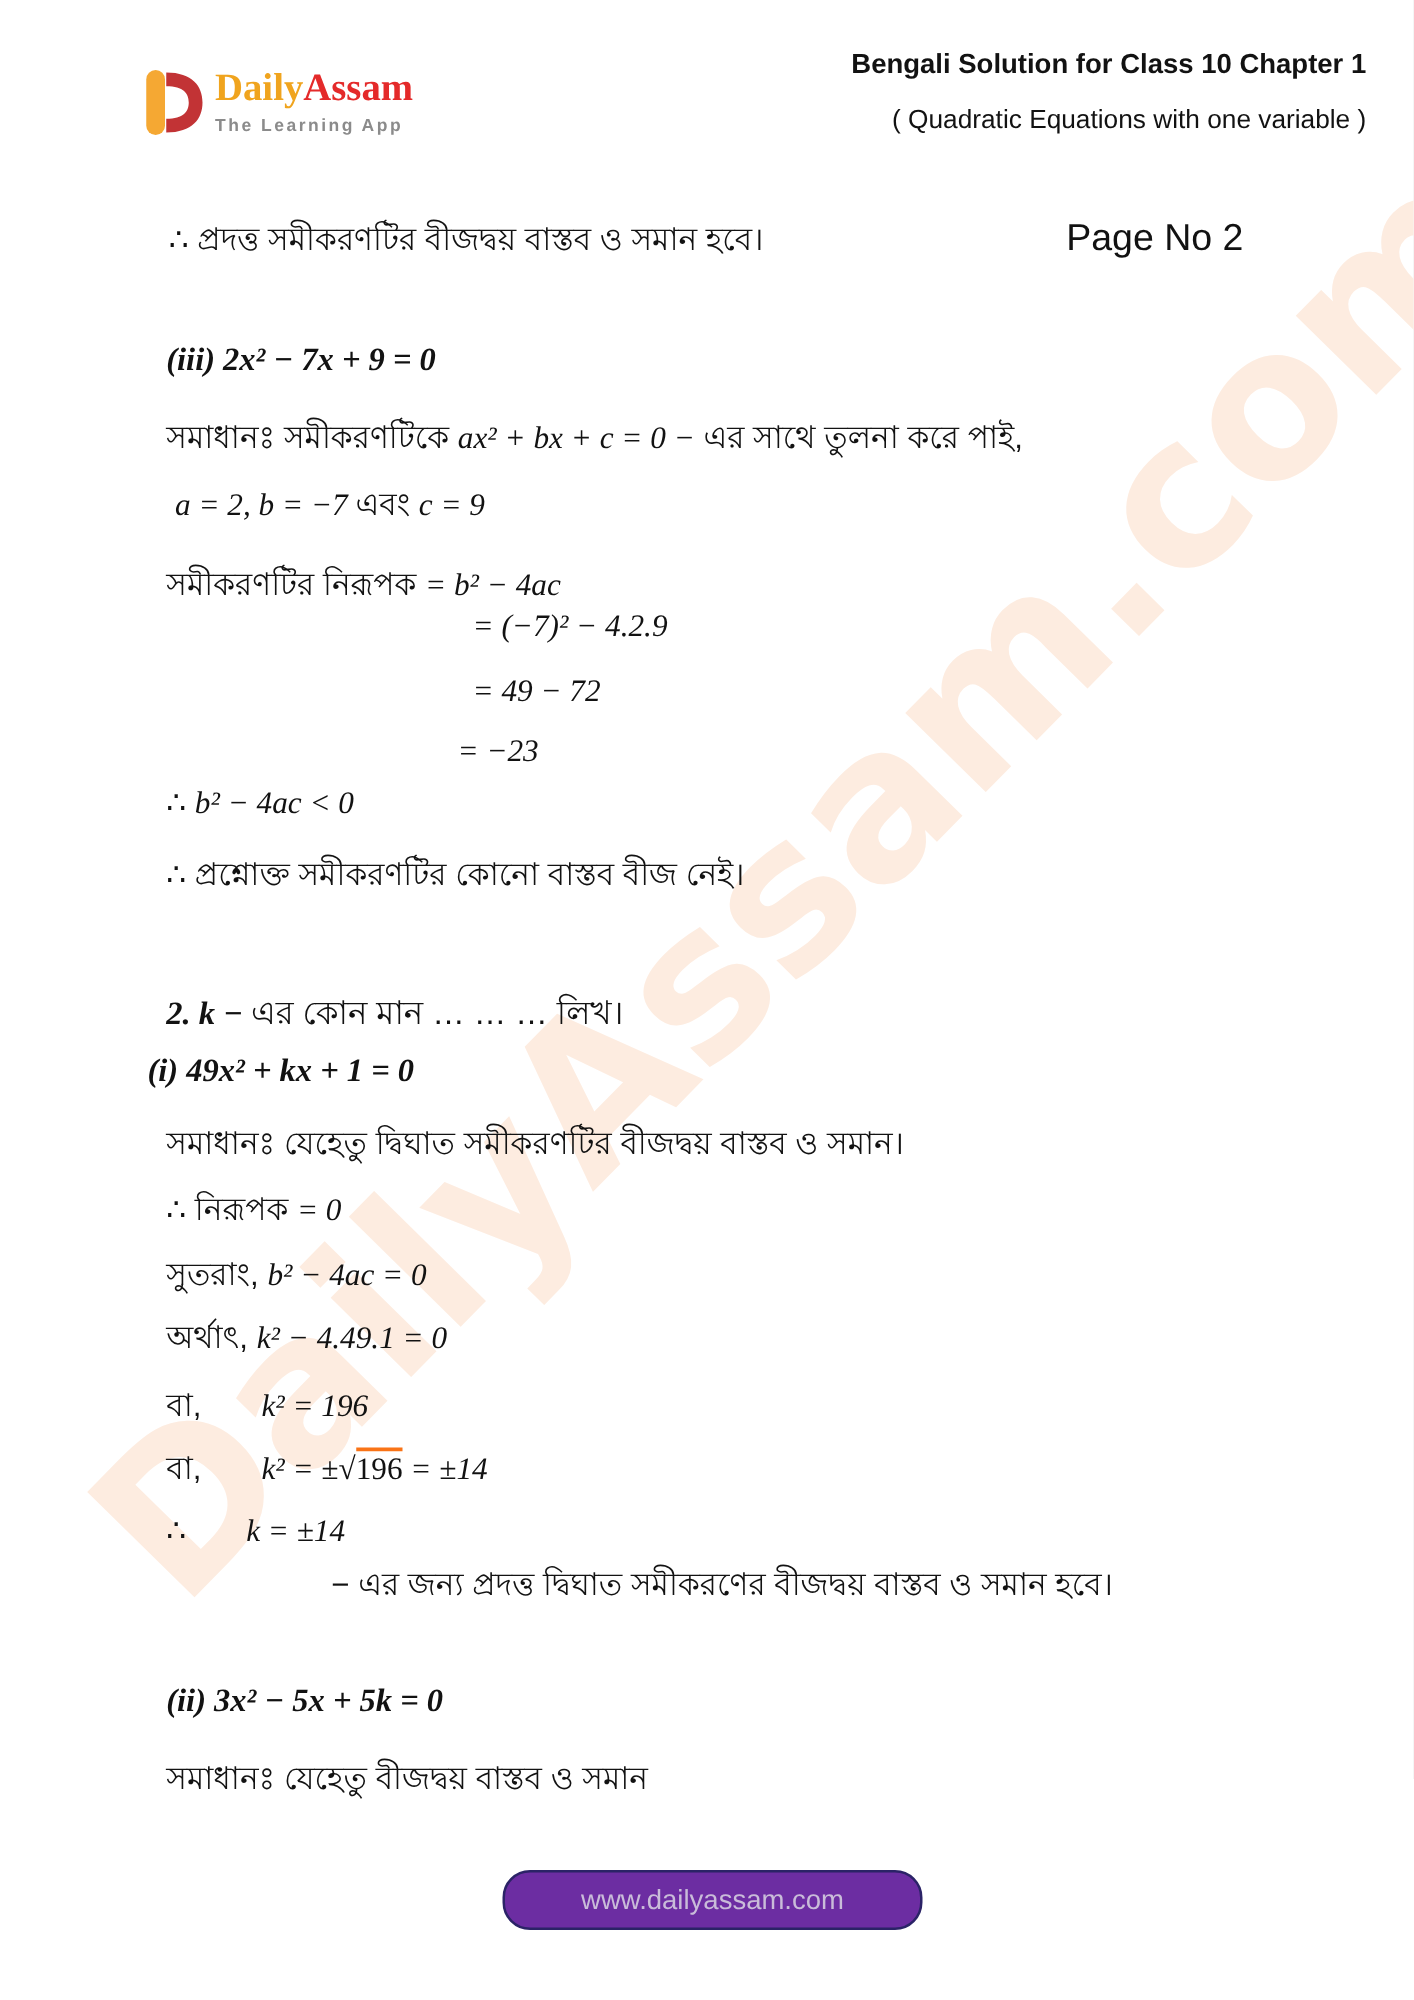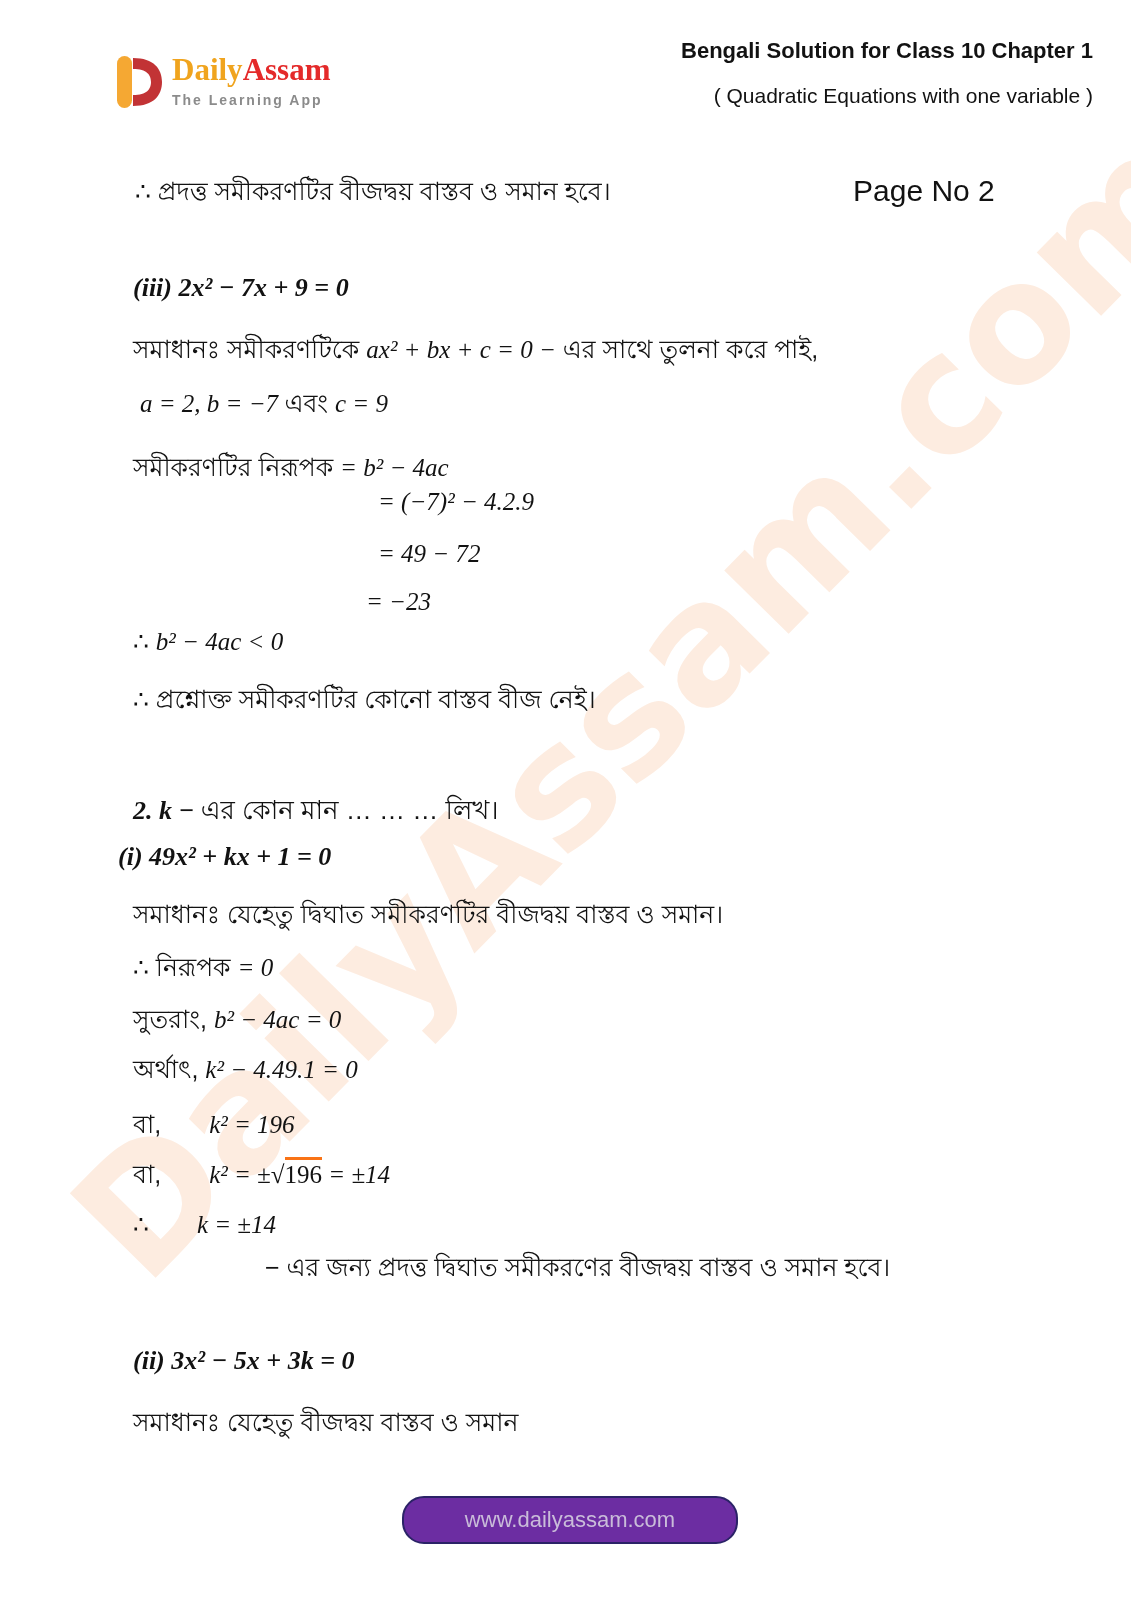--- a/index.html
+++ b/index.html
@@ -104,20 +104,20 @@
   <div class="line l11"><span class="p-mathb">2. k − </span><span class="p-bnb">এর কোন মান </span><span class="p-bn">… … … </span><span class="p-bnb">লিখ।</span></div>
   <div class="line l12"><span class="p-mathb">(i) 49x² + kx + 1 = 0</span></div>
   <div class="line l13"><span class="p-bnb">সমাধানঃ </span><span class="p-bn">যেহেতু দ্বিঘাত সমীকরণটির বীজদ্বয় বাস্তব ও সমান।</span></div>
   <div class="line l14"><span class="p-bn">∴ নিরূপক </span><span class="p-math">= 0</span></div>
   <div class="line l15"><span class="p-bn">সুতরাং, </span><span class="p-math">b² − 4ac = 0</span></div>
   <div class="line l16"><span class="p-bn">অর্থাৎ, </span><span class="p-math">k² − 4.49.1 = 0</span></div>
   <div class="line l17"><span class="p-bn">বা,</span><span class="p-gap"></span><span class="p-math">k² = 196</span></div>
   <div class="line l18"><span class="p-bn">বা,</span><span class="p-gap"></span><span class="p-math">k² = ±√</span><span class="p-rad">196</span><span class="p-math"> = ±14</span></div>
   <div class="line l19"><span class="p-bn">∴</span><span class="p-gap"></span><span class="p-math">k = ±14</span></div>
   <div class="line l20"><span class="p-bn">− এর জন্য প্রদত্ত দ্বিঘাত সমীকরণের বীজদ্বয় বাস্তব ও সমান হবে।</span></div>
-  <div class="line l21"><span class="p-mathb">(ii) 3x² − 5x + 3k = 0</span></div>
+  <div class="line l21"><span class="p-mathb">(ii) 3x² − 5x + 5k = 0</span></div>
   <div class="line l22"><span class="p-bnb">সমাধানঃ </span><span class="p-bn">যেহেতু বীজদ্বয় বাস্তব ও সমান</span></div>
 
   <div class="footer-pill">
     <span>www.dailyassam.com</span>
   </div>
 
 </div>
 
 </body></html>

